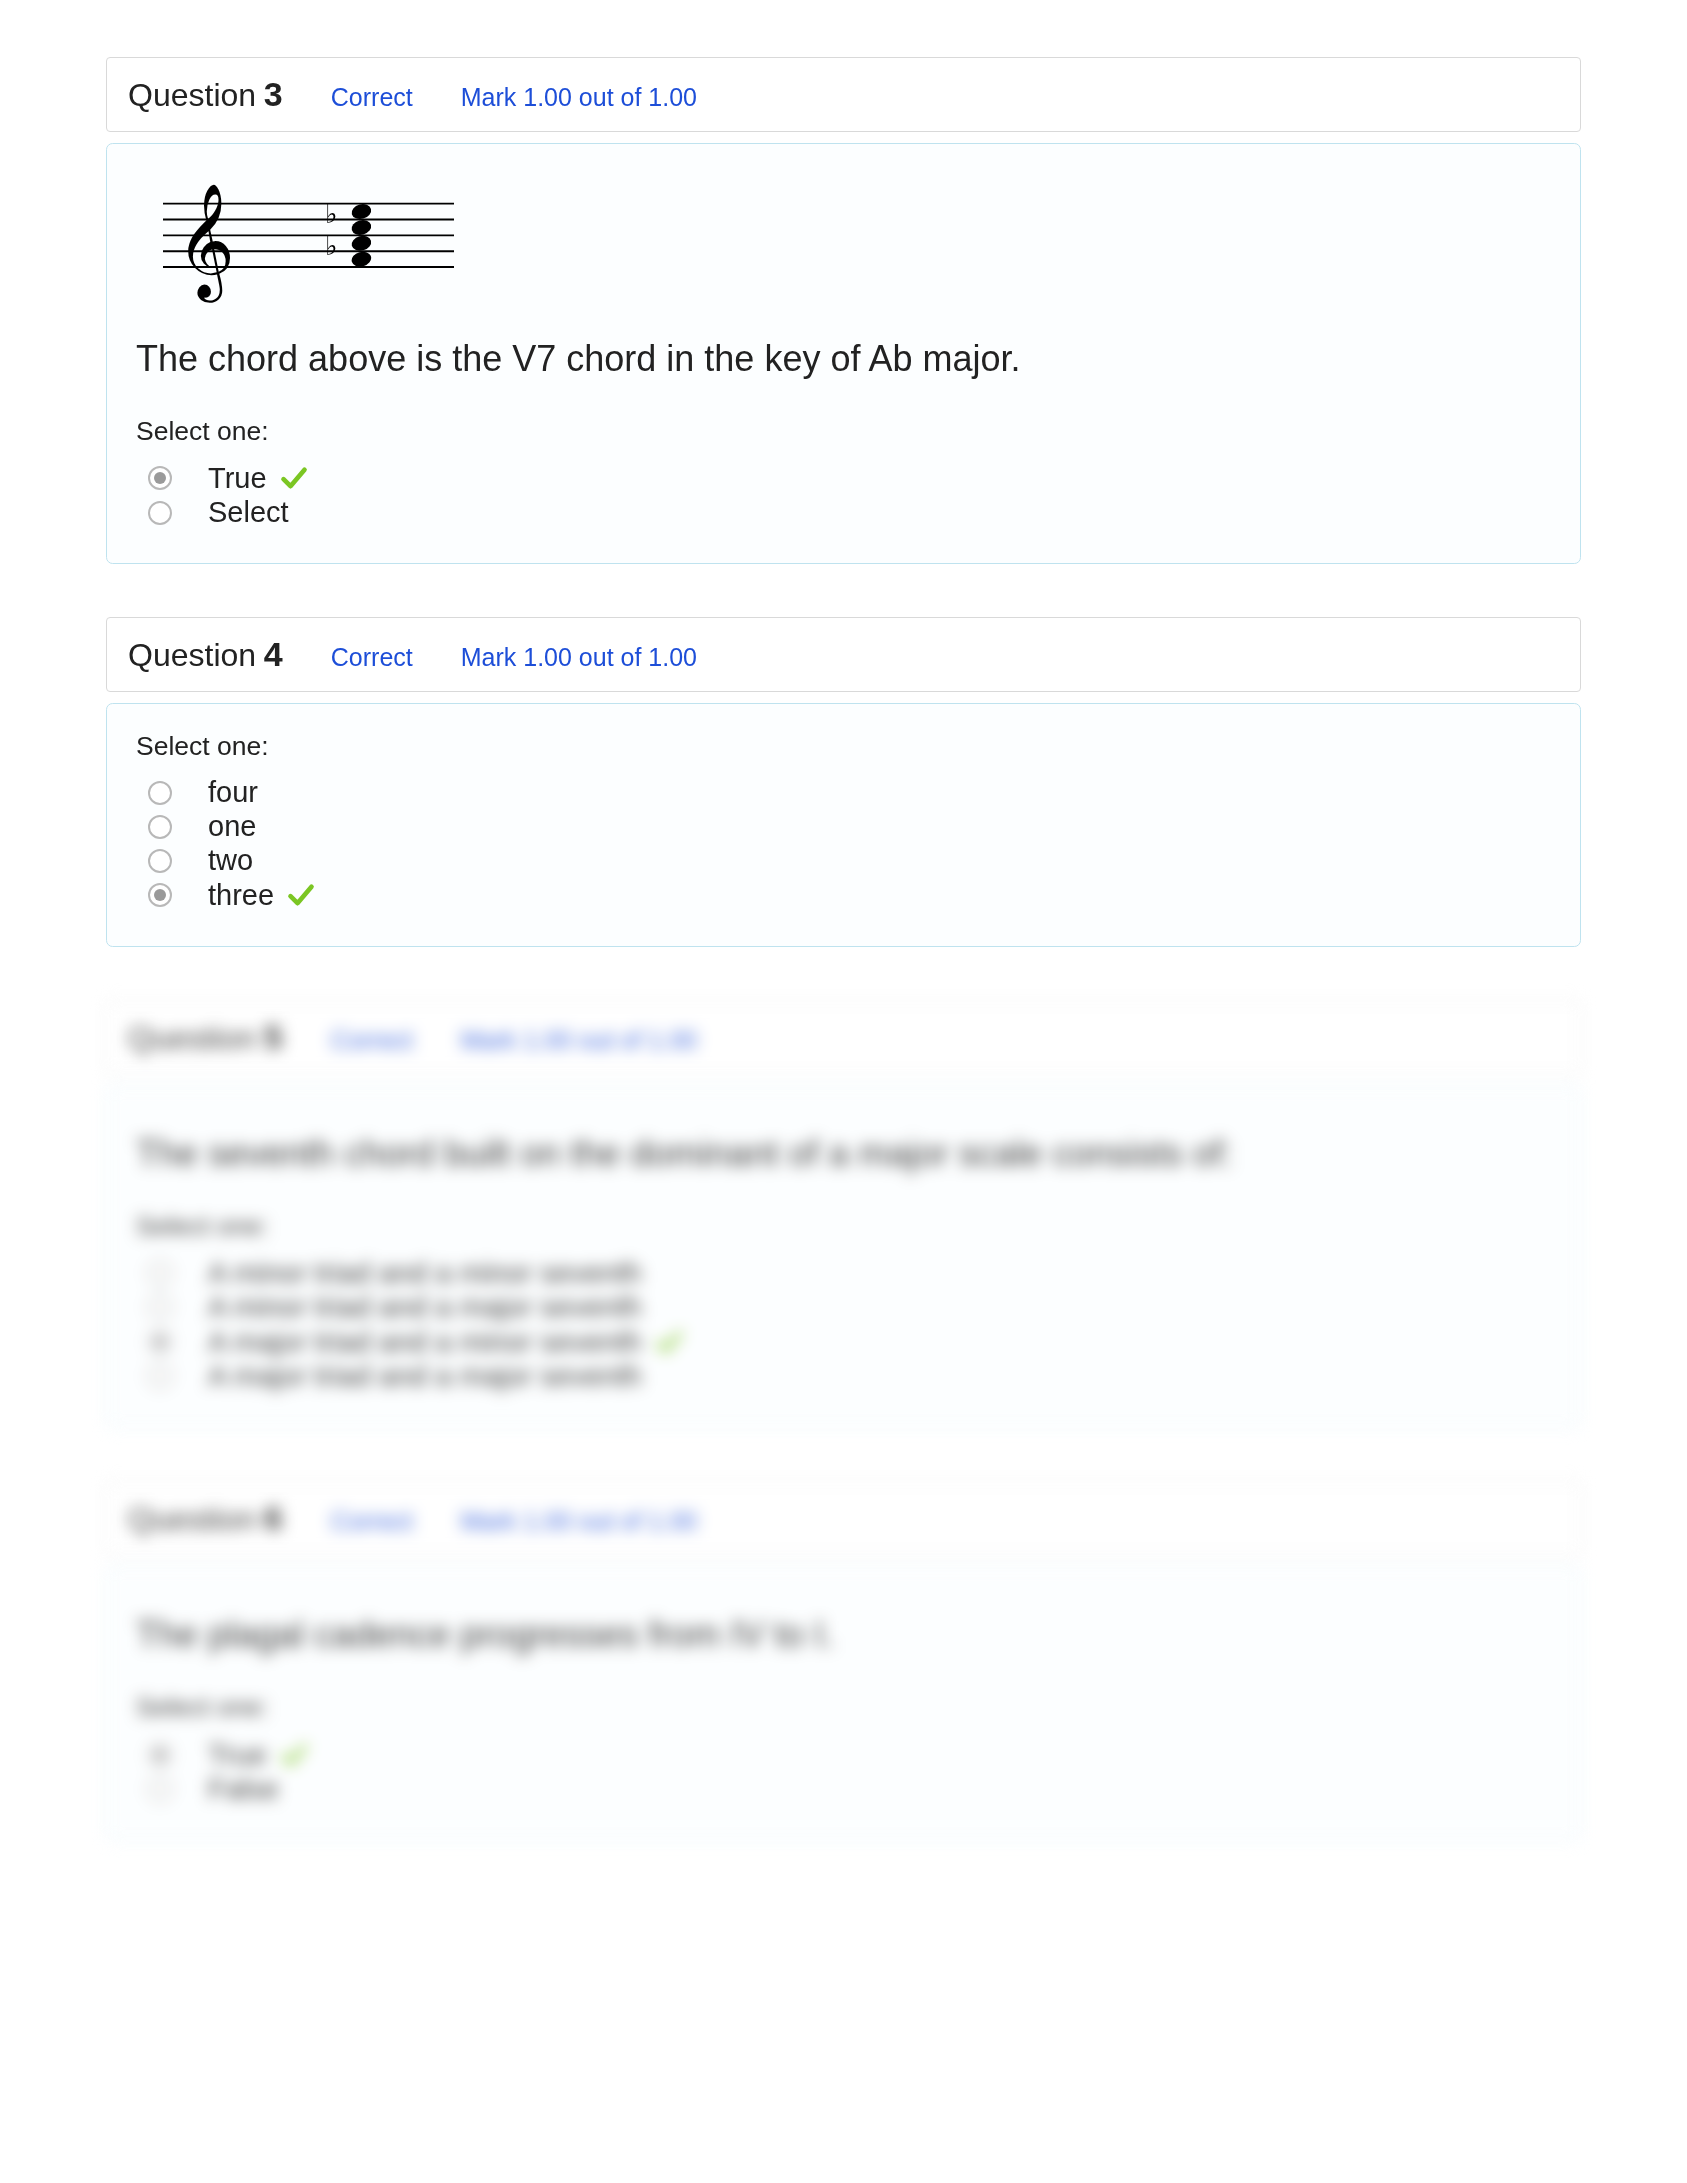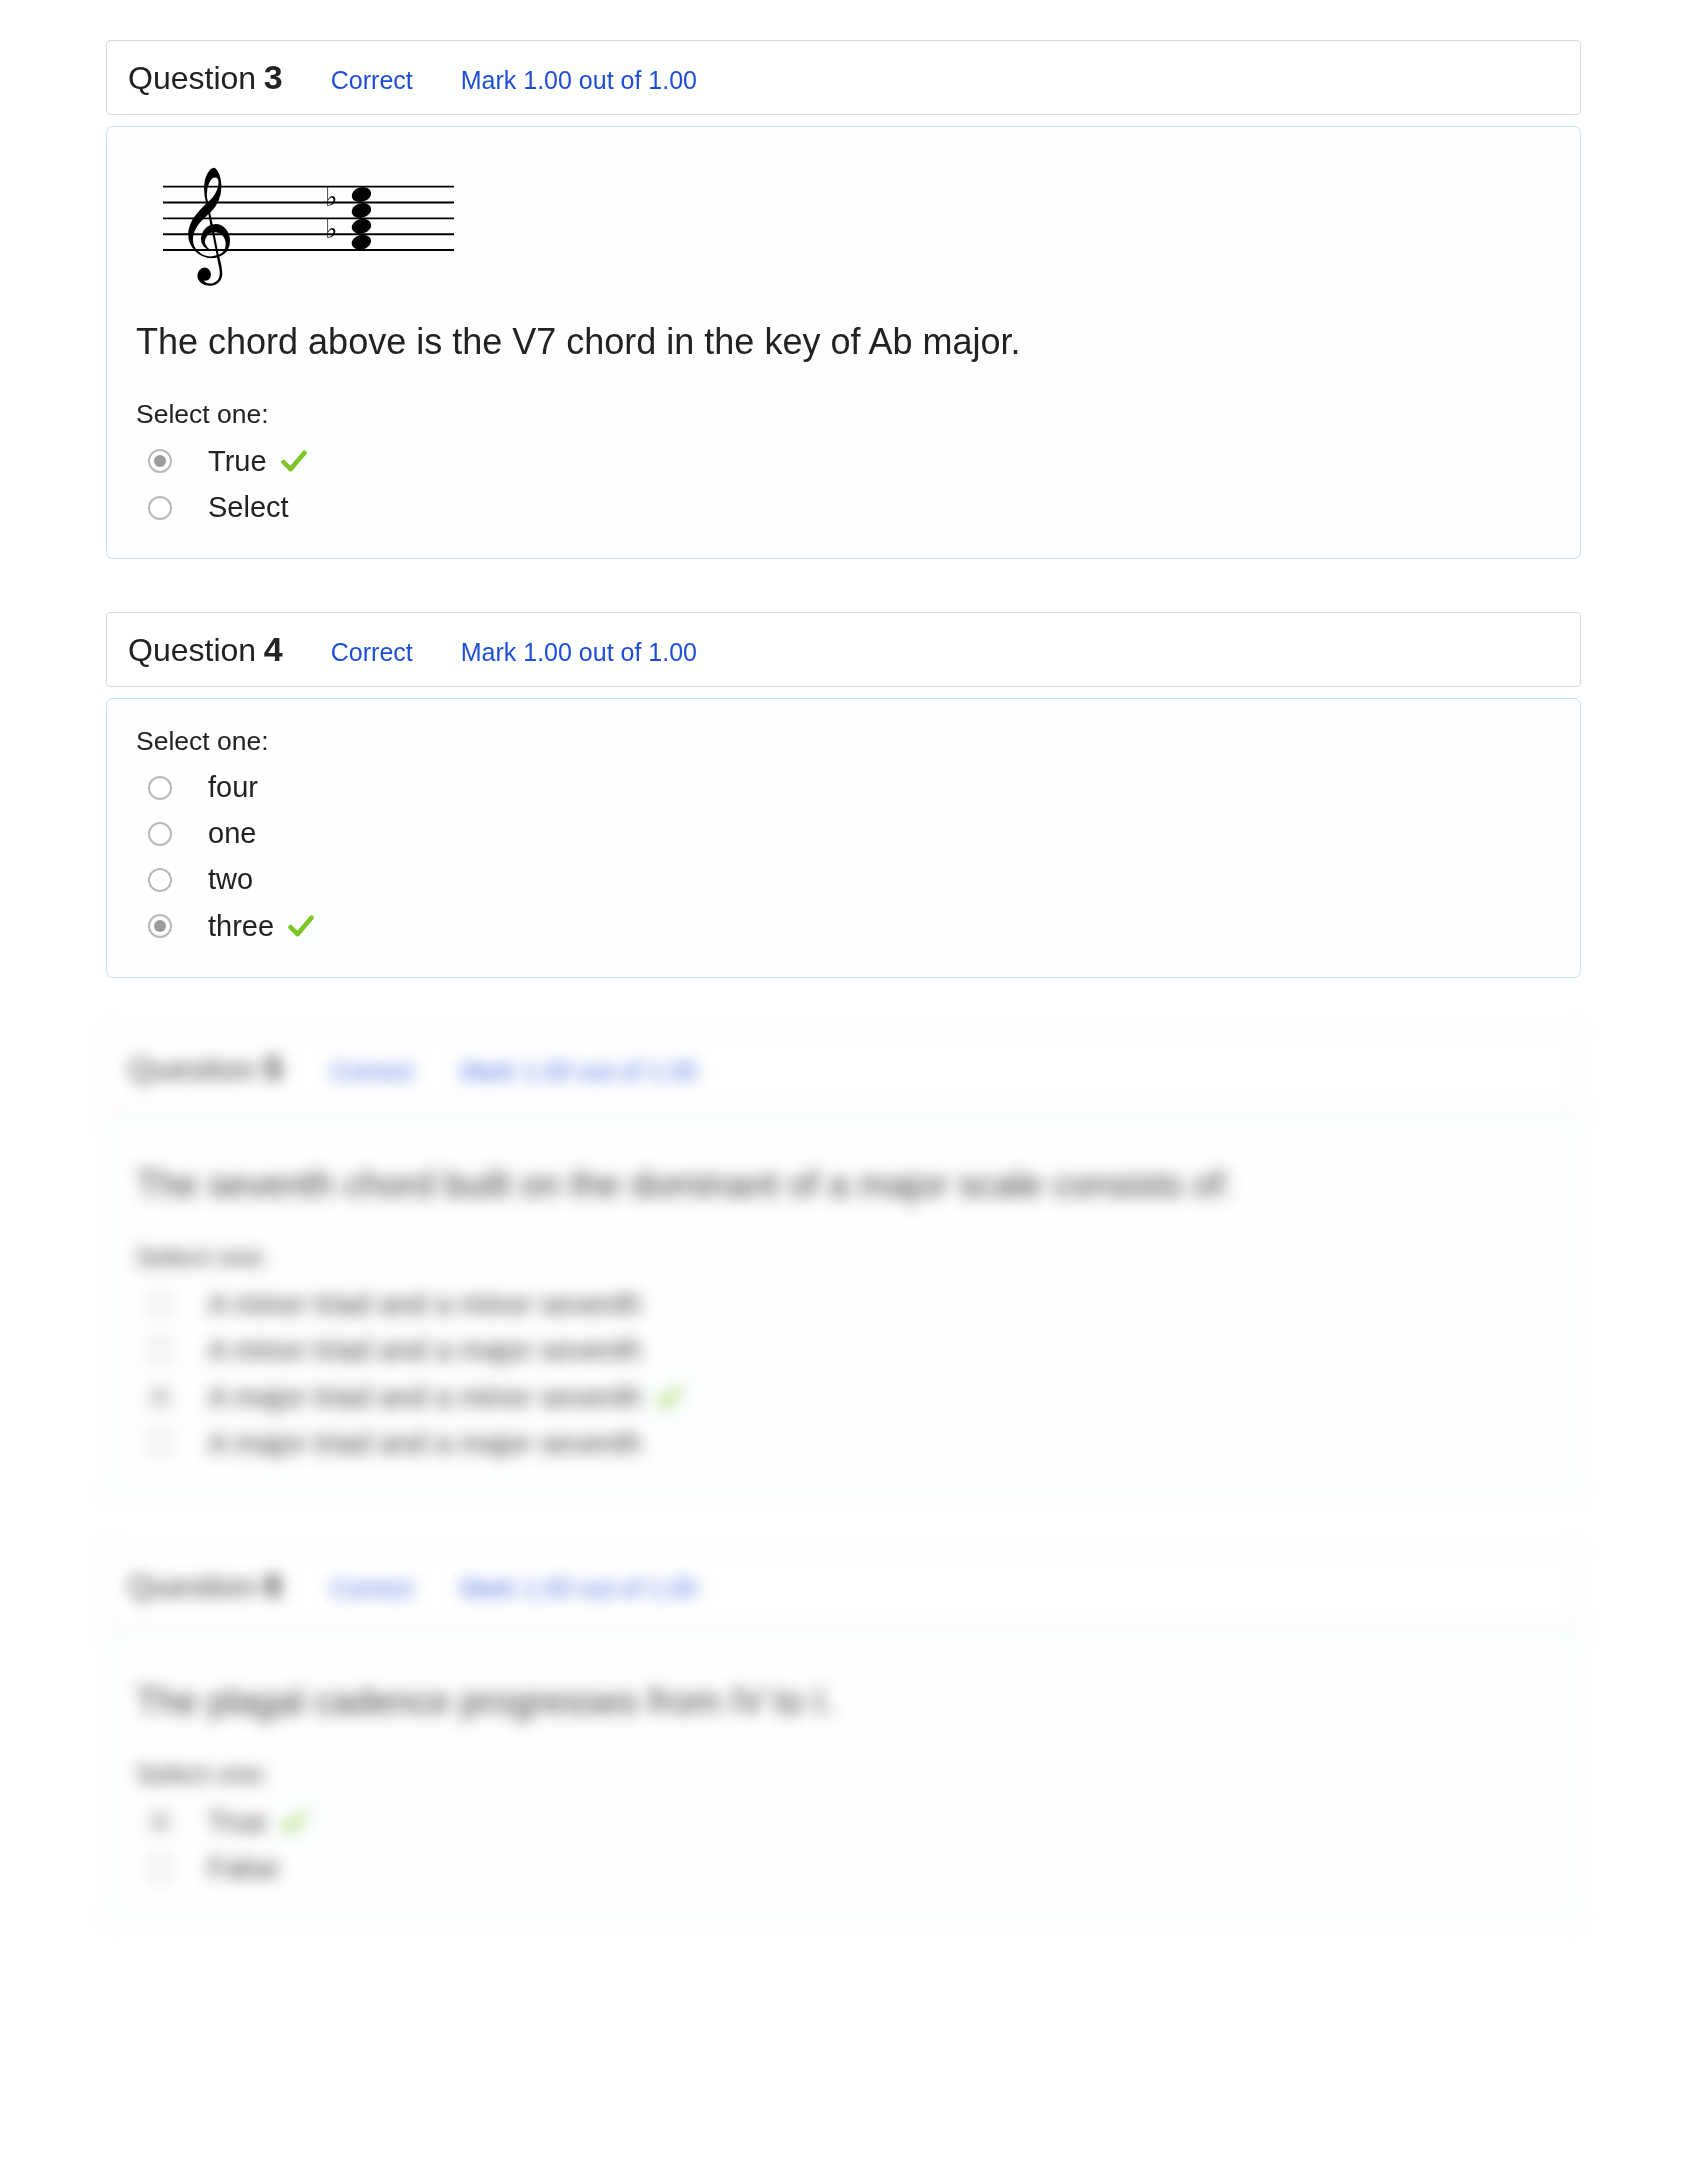--- a/index.html
+++ b/index.html
@@ -12,20 +12,21 @@
   .page {
     width: 1687px;
     min-height: 2183px;
     position: relative;
     box-sizing: border-box;
     padding: 40px 106px;
   }
 
   .qblock {
     margin-bottom: 53px;
+    margin-top: 17px;
   }
   .qheader {
     border: 1.3px solid #d9d9d9;
     border-radius: 4px;
     padding: 17px 21px;
     display: flex;
     align-items: baseline;
     gap: 48px;
     font-size: 28px;
     margin-bottom: 10.6px;
@@ -47,21 +48,21 @@
 
   .prompt {
     font-size: 36px;
     margin: 20px 0 36px 0;
   }
   .selectlabel {
     font-size: 26.5px;
     margin: 0 0 14.6px 0;
   }
 
-  .options { display: flex; flex-direction: column; gap: 13px; padding-left: 12px; }
+  .options { display: flex; flex-direction: column; gap: 1px; padding-left: 12px; }
   .opt {
     display: flex;
     align-items: center;
     gap: 36px;
     font-size: 29px;
   }
 
   .radio {
     width: 24px; height: 24px;
     border: 2px solid #b8b8b8;

